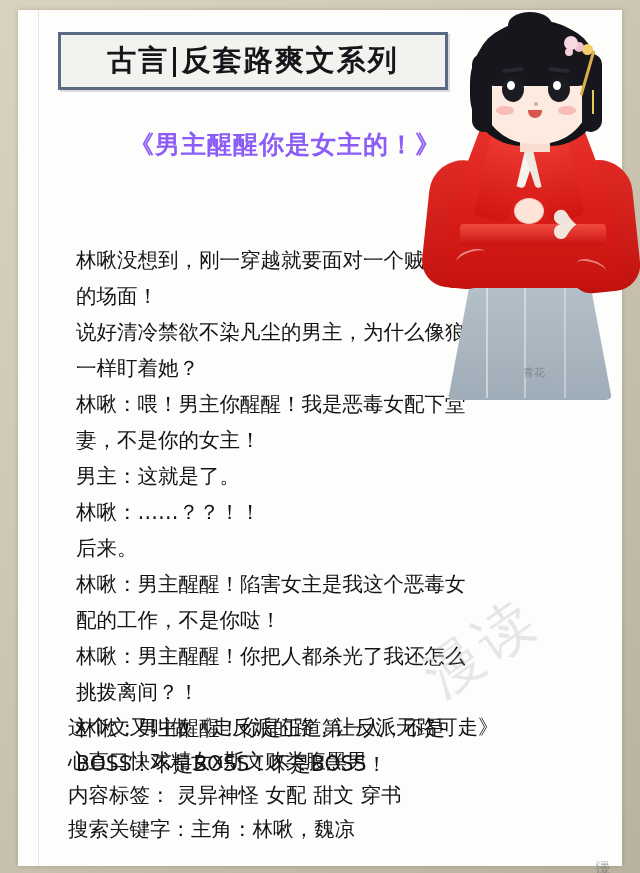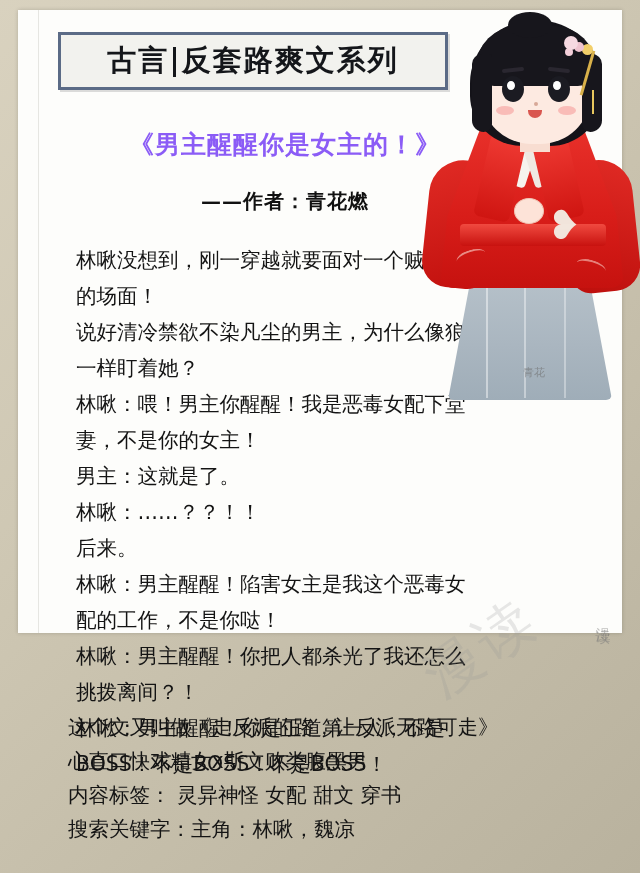--- a/index.html
+++ b/index.html
@@ -18,21 +18,21 @@
     inset: 0;
     background:
       linear-gradient(135deg, #d9d2bf 0%, #cfc8b4 35%, #c3bca8 70%, #b9b29e 100%);
   }
   
   .card {
     position: absolute;
     left: 18px;
     top: 10px;
     width: 604px;
-    height: 623px;
+    height: 856px;
     background: #fdfdfb;
     box-shadow: 0 0 4px rgba(0,0,0,0.18);
   }
   
   .card-inner-line {
     position: absolute;
     left: 20px;
     top: 0;
     bottom: 0;
     width: 1px;
@@ -325,21 +325,20 @@
 <div class="page-bg"></div>
 
 <div class="card">
   <div class="card-inner-line"></div>
 
   <div class="banner">
     <span class="banner-text">古言|反套路爽文系列</span>
   </div>
 
   <div class="title">《男主醒醒你是女主的！》</div>
-  <div class="author">——作者：青花燃</div>
 
   <div class="body-text">林啾没想到，刚一穿越就要面对一个贼劲爆的场面！
 说好清冷禁欲不染凡尘的男主，为什么像狼一样盯着她？
 林啾：喂！男主你醒醒！我是恶毒女配下堂妻，不是你的女主！
 男主：这就是了。
 林啾：……？？！！
 后来。
 林啾：男主醒醒！陷害女主是我这个恶毒女配的工作，不是你哒！
 林啾：男主醒醒！你把人都杀光了我还怎么挑拨离间？！
 林啾：男主醒醒！你是正道第一人，不是BOSS！不是BOSS！不是BOSS！</div>

